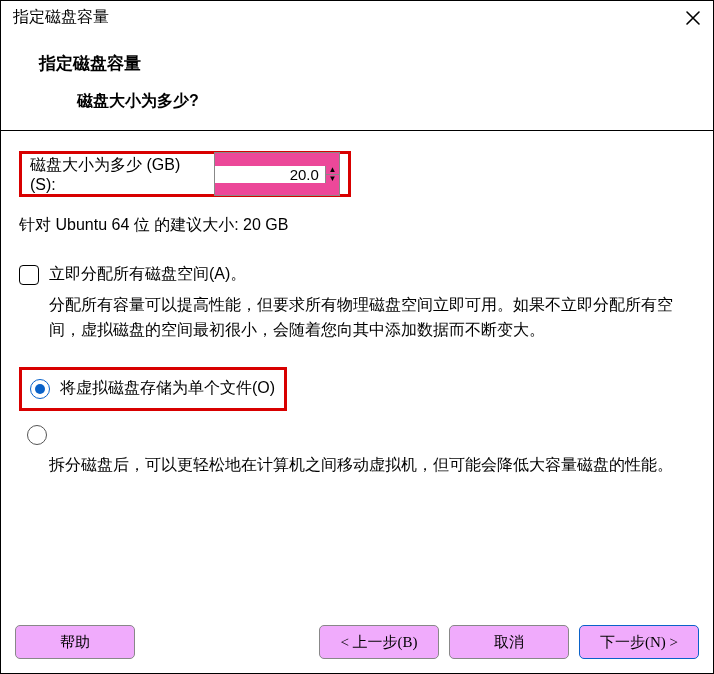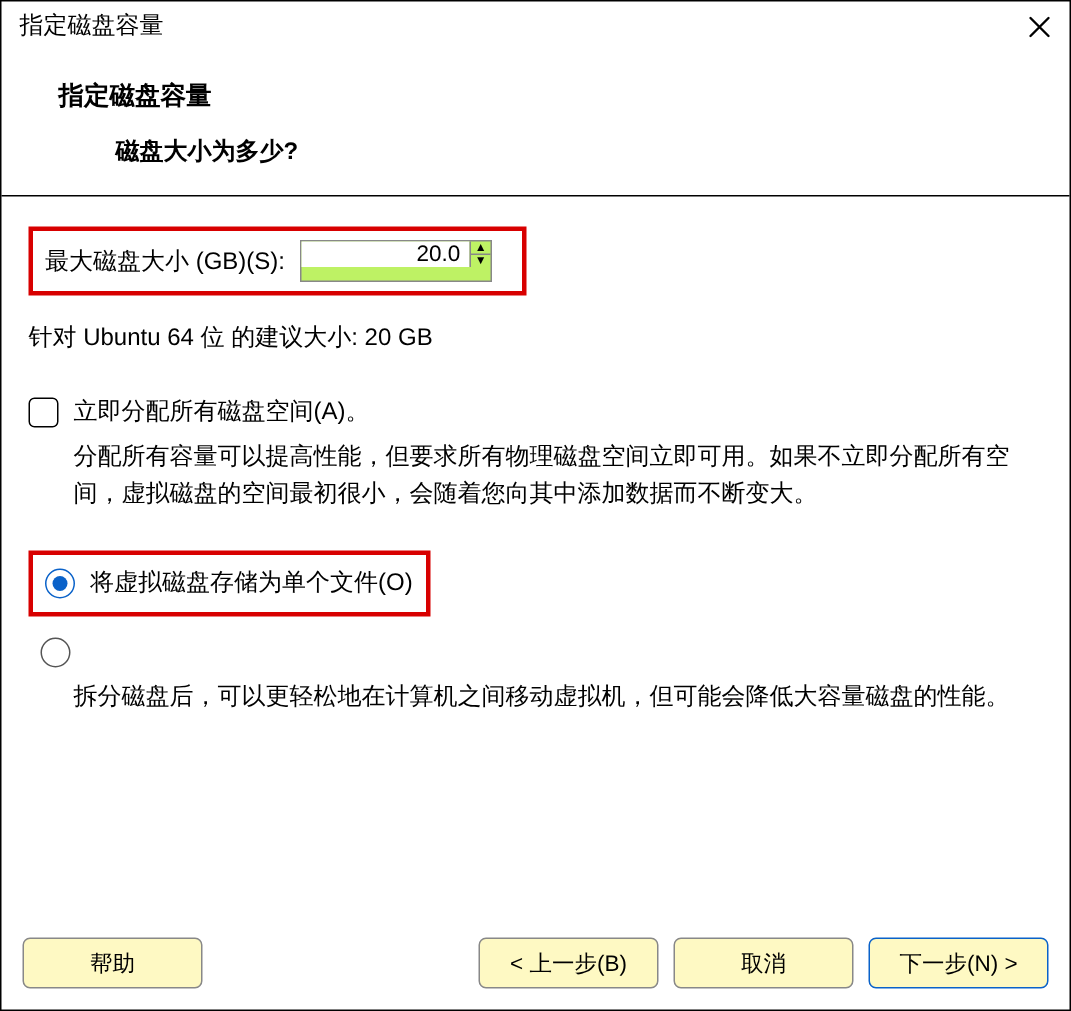--- a/index.html
+++ b/index.html
@@ -69,25 +69,25 @@
     gap: 10px;
     padding: 6px 8px;
     width: 332px;
     height: 46px;
   }
   .disk-size-row .label {
     font-size: 16px;
   }
   .spinner {
     display: flex;
-    align-items: flex-start;
+    align-items: center;
     border: 1px solid #888;
-    height: 28px;
+    height: 44px;
     width: 128px;
-    background: #bef264;
+    background: #ec4899;
   }
   .spinner input {
     border: none;
     outline: none;
     text-align: right;
     width: 100%;
     padding: 0 6px;
     font-size: 15px;
     font-family: inherit;
   }
@@ -174,23 +174,23 @@
     align-items: center;
     padding: 10px 14px 14px 14px;
     gap: 10px;
   }
   .footer .spacer { flex: 1; }
   .btn {
     min-width: 120px;
     height: 34px;
     border: 1px solid #888;
     border-radius: 5px;
-    background: #fef9c3;
+    background: #f0abfc;
     font-size: 15px;
-    font-family: Liberation Sans, sans-serif;
+    font-family: Liberation Serif, serif;
     cursor: pointer;
     padding: 0 14px;
     display: inline-flex;
     align-items: center;
     justify-content: center;
   }
   .btn.primary { border: 1.6px solid #0a62c9; }
 </style>
 </head>
 <body>
@@ -209,21 +209,21 @@
   <div class="header-block">
     <div class="header-title">指定磁盘容量</div>
     <div class="header-sub">磁盘大小为多少?</div>
   </div>
 
   <div class="sep"></div>
 
   <div class="content">
 
     <div class="disk-size-row hl">
-      <span class="label">最大磁盘大小 (GB)(S):</span>
+      <span class="label">磁盘大小为多少 (GB)(S):</span>
       <div class="spinner">
         <input type="text" value="20.0" style="">
         <div class="spinbtns">
           <div class="spinbtn">▲</div>
           <div class="spinbtn">▼</div>
         </div>
       </div>
     </div>
 
     <div class="recommend">针对 Ubuntu 64 位 的建议大小: 20 GB</div>

